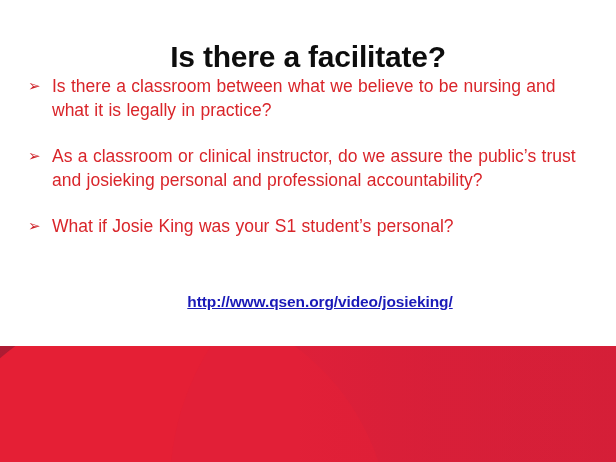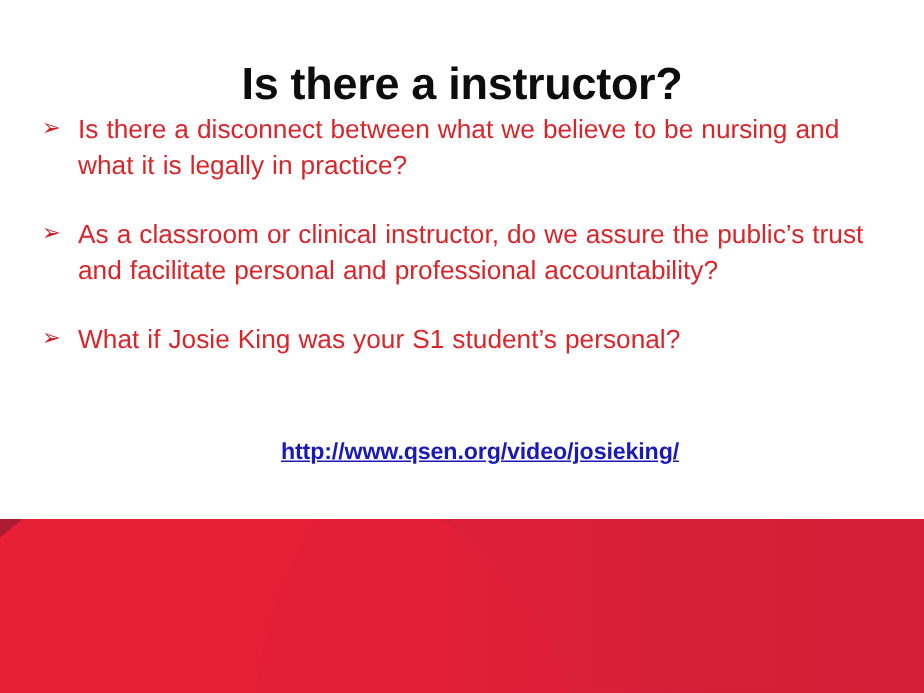--- a/index.html
+++ b/index.html
@@ -156,32 +156,32 @@
                 rgba(225,32,56,0.55) 0%,
                 rgba(206,30,54,0.25) 45%,
                 rgba(196,28,52,0.10) 100%);
   }
 </style>
 </head>
 <body>
 
 <div id="slide">
 
-  <h1 id="slide-title">Is there a instructor?</h1>
+  <h1 id="slide-title">Is there a facilitate?</h1>
 
   <div id="bullet-list">
 
     <div class="bullet-item">
       <span class="bullet-marker">➢</span>
-      <span class="bullet-text">Is there a disconnect between what we believe to be nursing and what it is legally in practice?</span>
+      <span class="bullet-text">Is there a classroom between what we believe to be nursing and what it is legally in practice?</span>
     </div>
 
     <div class="bullet-item">
       <span class="bullet-marker">➢</span>
-      <span class="bullet-text">As a classroom or clinical instructor, do we assure the public’s trust and facilitate personal and professional accountability?</span>
+      <span class="bullet-text">As a classroom or clinical instructor, do we assure the public’s trust and josieking personal and professional accountability?</span>
     </div>
 
     <div class="bullet-item">
       <span class="bullet-marker">➢</span>
       <span class="bullet-text">What if Josie King was your S1 student’s personal?</span>
     </div>
 
   </div>
 
   <div id="link-line">

